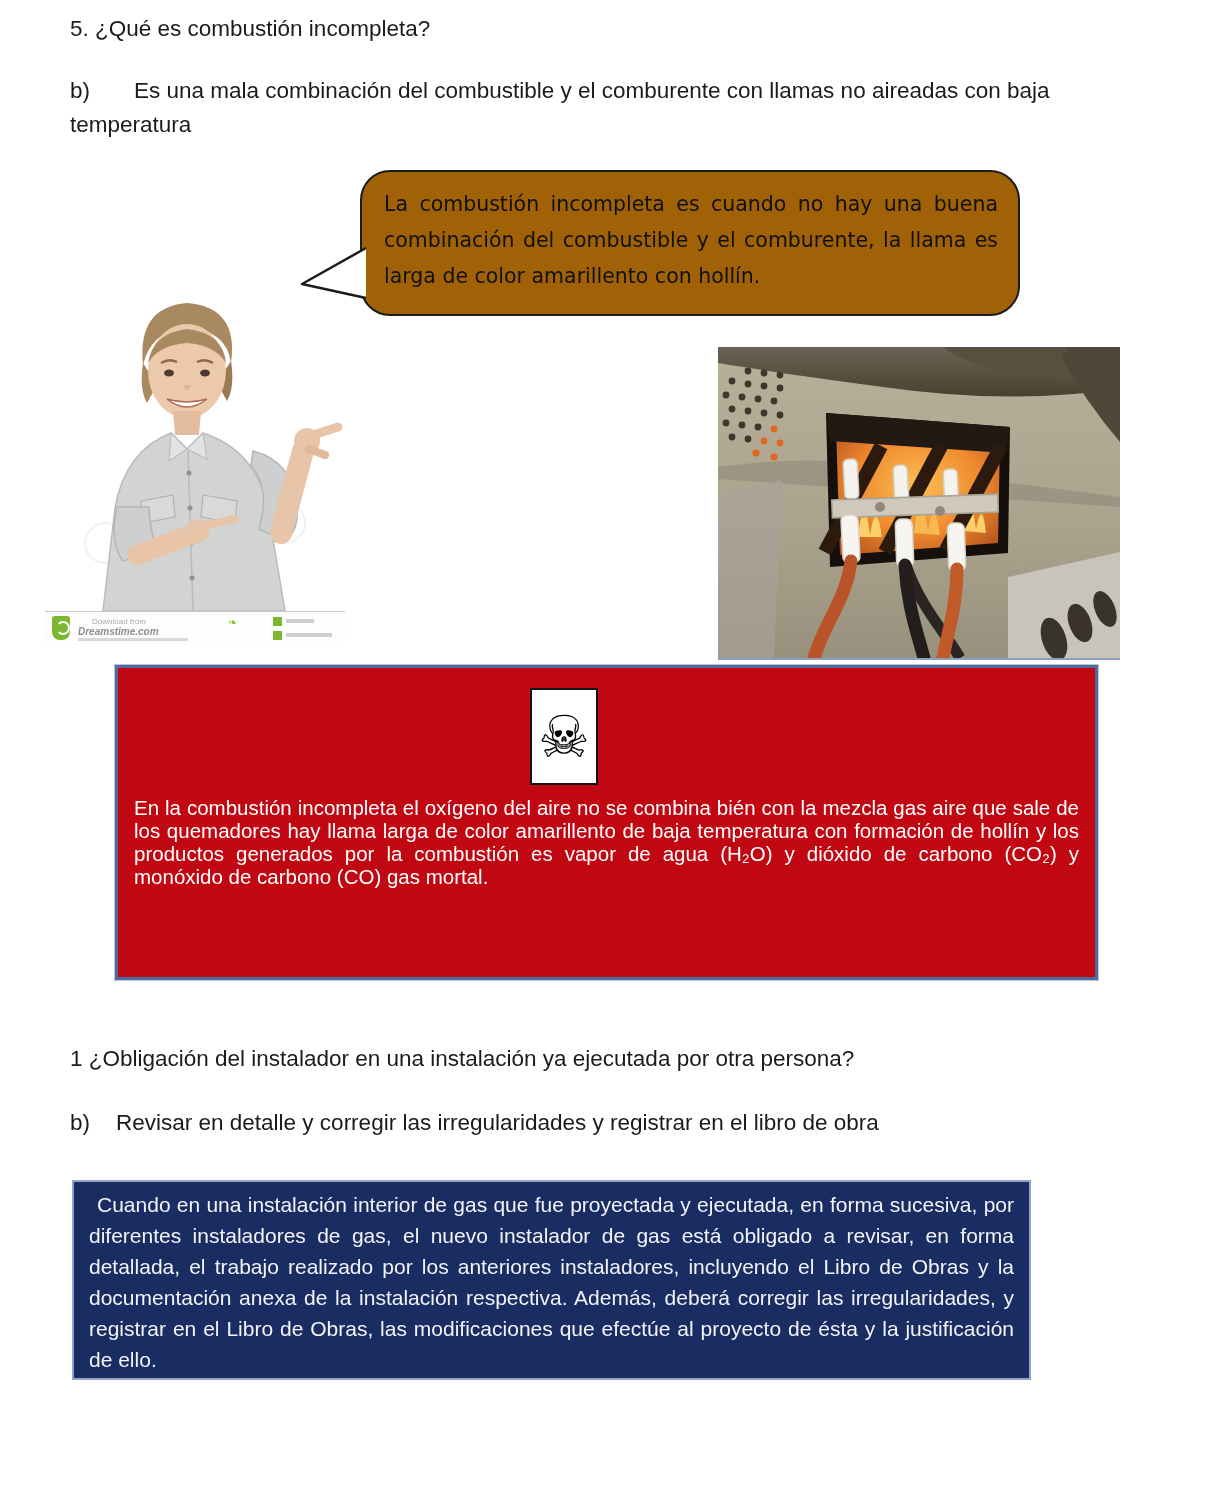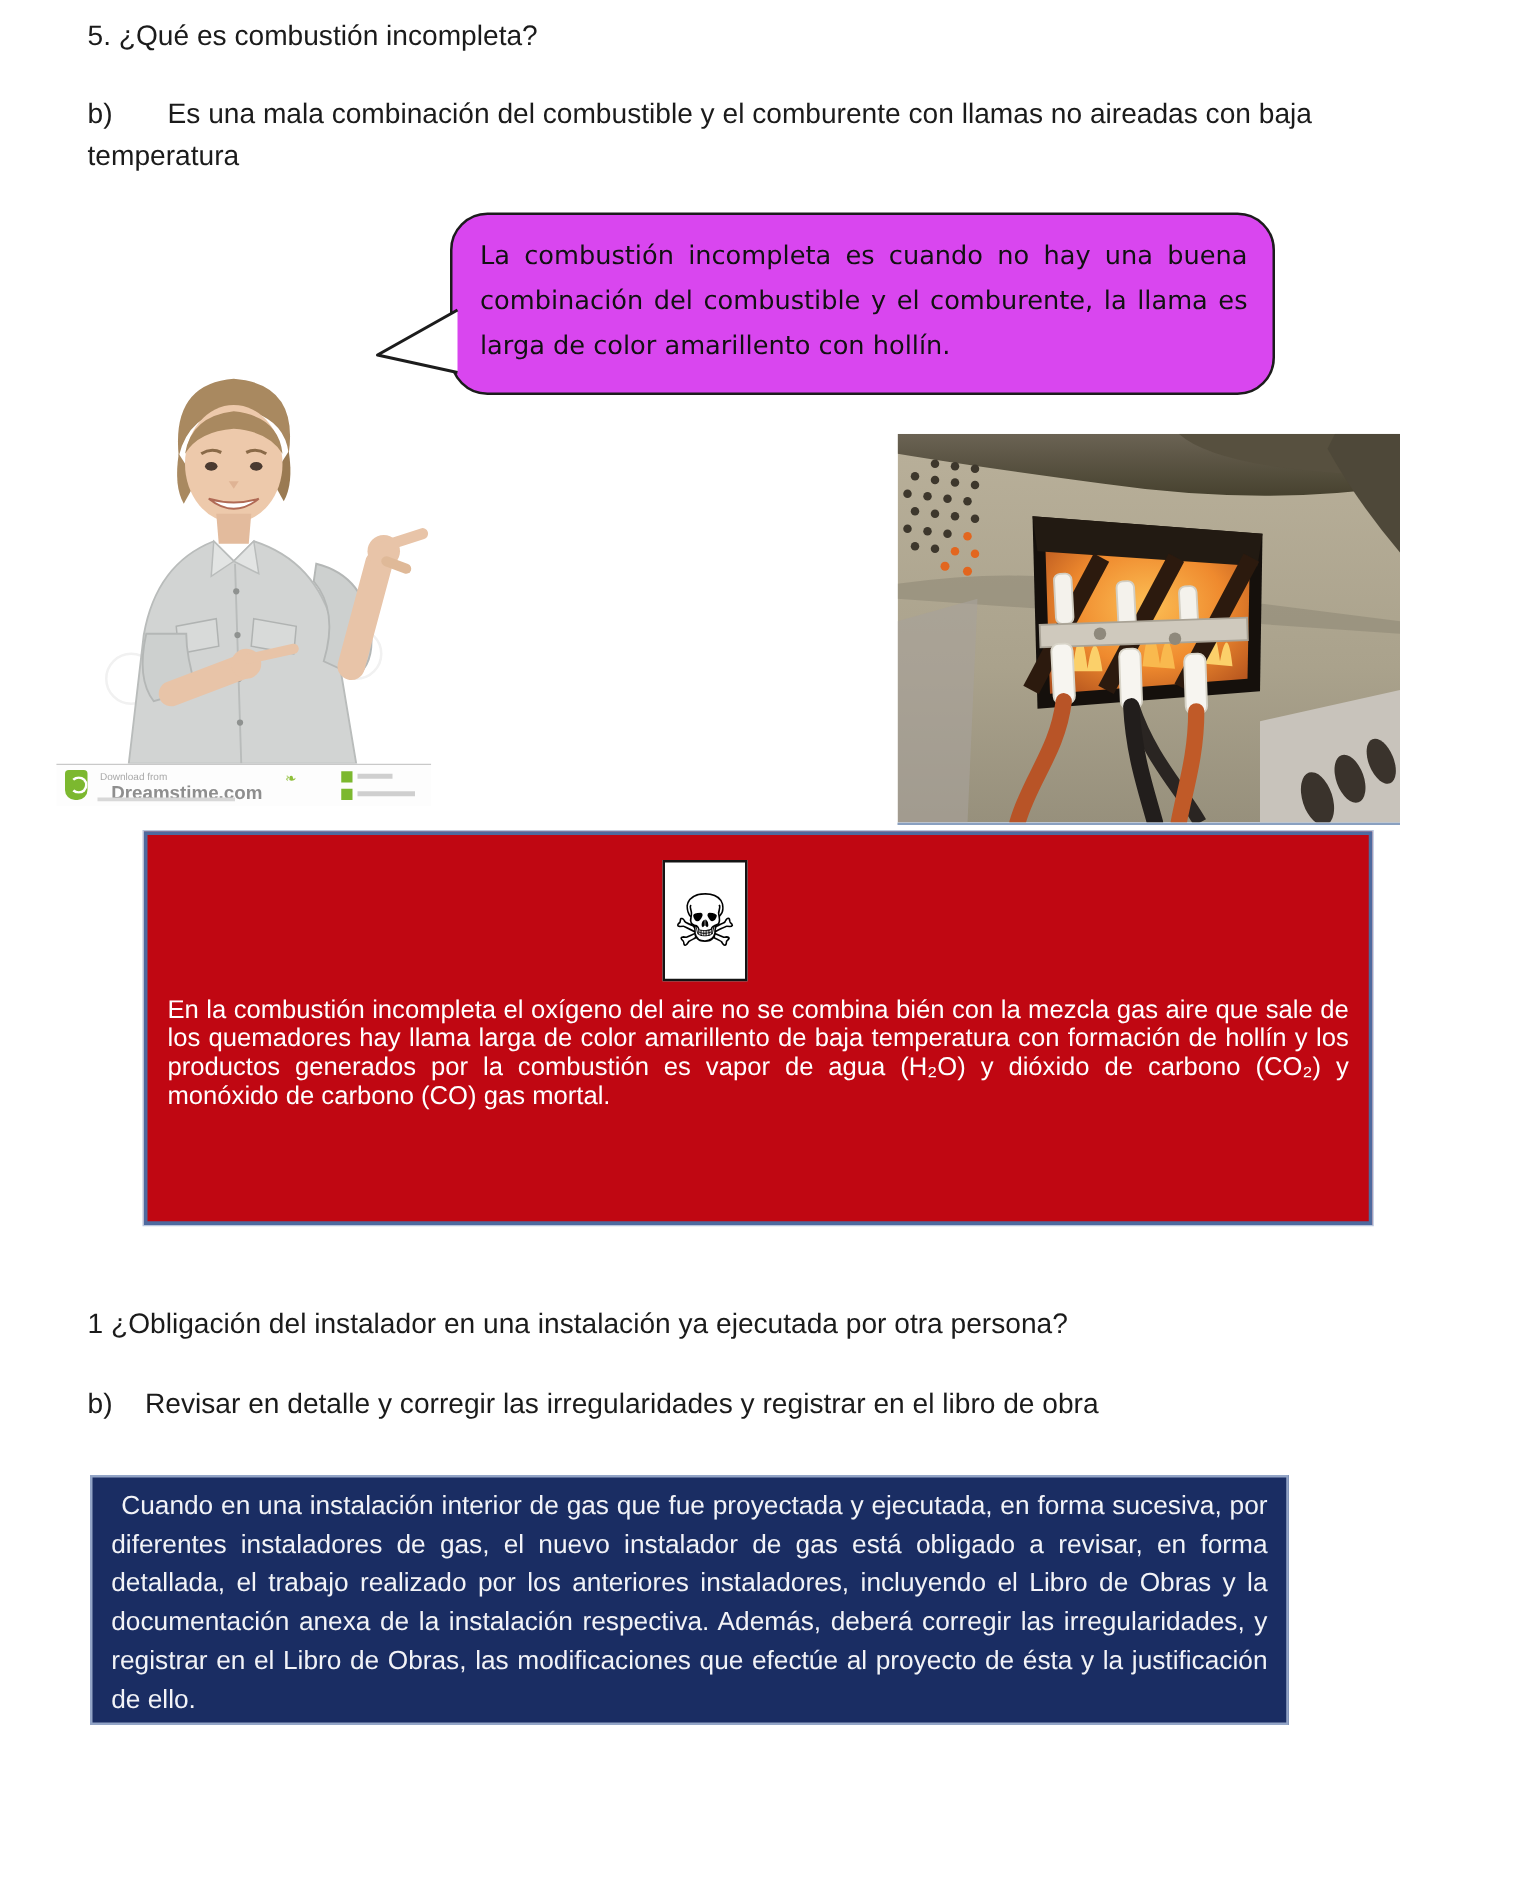--- a/index.html
+++ b/index.html
@@ -12,41 +12,41 @@
   #q5-title{left:70px;top:16px;}
   #q6-title{left:70px;top:1046px;}
   .answer{position:absolute;font-size:22.5px;line-height:34px;margin:0;}
   #q5-answer{left:70px;top:74px;width:1075px;}
   #q6-answer{left:70px;top:1106px;width:1090px;}
   .answer .lbl{margin-right:44px;}
   #q6-answer .lbl{margin-right:26px;}
   
   .bubble{
     position:absolute;left:360px;top:170px;width:660px;height:146px;box-sizing:border-box;
-    background:#d946ef;border:2.5px solid #1c1c1c;border-radius:30px;
+    background:#a16207;border:2.5px solid #1c1c1c;border-radius:30px;
     padding:14px 20px 14px 22px;
     font-family:"DejaVu Sans",sans-serif;font-size:20.5px;line-height:36px;
     text-align:justify;color:#111;
   }
   .bubble p{margin:0;}
   .bubble-tail{position:absolute;left:-66px;top:72px;width:72px;height:62px;overflow:visible;z-index:2;}
   
   .photo{position:absolute;overflow:hidden;}
   #woman-photo{left:45px;top:293px;width:300px;height:352px;background:#fff;}
   #burner-photo{left:718px;top:347px;width:402px;height:311px;border-bottom:2px solid #8aa0c0;}
   .wm-strip{
     position:absolute;left:0;bottom:0;width:300px;height:34px;background:#fdfdfd;
     border-top:1px solid #c9c9c9;box-sizing:border-box;
   }
   .wm-shield{position:absolute;left:7px;top:4px;width:18px;height:24px;background:#7cb82f;
     border-radius:3px 3px 8px 8px;}
   .wm-shield:after{content:"";position:absolute;left:4px;top:5px;width:10px;height:10px;
     border:2px solid #fff;border-radius:50%;border-left-color:transparent;}
-  .wm-l1{position:absolute;left:35px;top:5px;font-size:8px;color:#a9a9a9;}
-  .wm-l2{position:absolute;left:44px;top:14px;font-size:15px;font-weight:bold;color:#8e8e8e;}
+  .wm-l1{position:absolute;left:47px;top:5px;font-size:8px;color:#a9a9a9;}
+  .wm-l2{position:absolute;left:33px;top:14px;font-size:10px;font-weight:bold;color:#8e8e8e;font-style:italic;}
   .wm-bar{position:absolute;left:33px;top:26px;width:110px;height:3px;background:#d8d8d8;}
   .wm-sprig{position:absolute;left:183px;top:4px;font-size:11px;color:#8fbf3a;}
   .wm-r{position:absolute;left:228px;width:9px;height:9px;background:#7cb82f;}
   .wm-r1{top:5px;} .wm-r2{top:19px;}
   .wm-rbar{position:absolute;left:241px;height:4px;background:#cfcfcf;}
   .wm-rbar1{top:7px;width:28px;} .wm-rbar2{top:21px;width:46px;}
   
   .danger{
     position:absolute;left:115px;top:665px;width:983px;height:315px;box-sizing:border-box;
     background:var(--danger_bg,#c00712);border:3px solid var(--danger_border,#4e6a9f);

